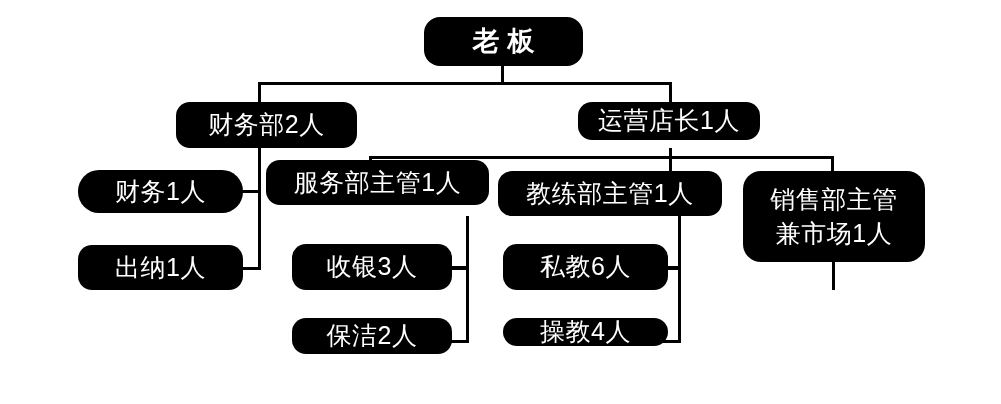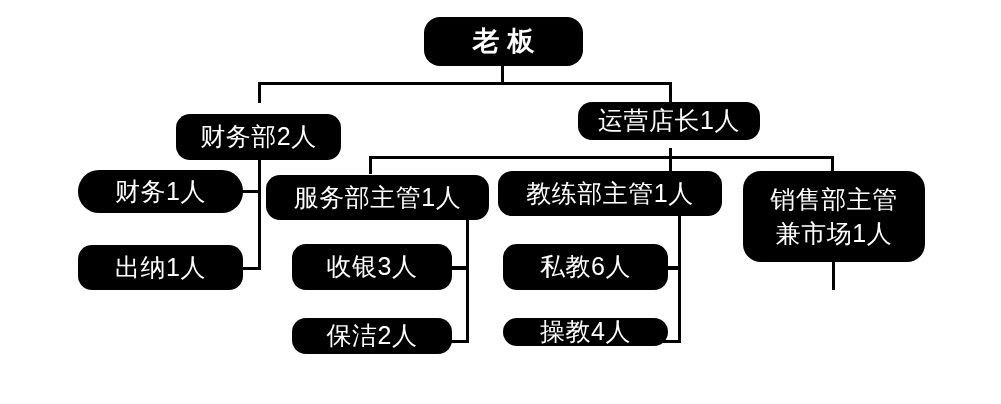--- a/index.html
+++ b/index.html
@@ -79,29 +79,29 @@
   <div class="connector" style="left:449px; top:340px; width:20px; height:3px;"></div>
 
   <div class="connector" style="left:678px; top:216px; width:3px; height:127px;"></div>
   <div class="connector" style="left:662px; top:266px; width:19px; height:4px;"></div>
   <div class="connector" style="left:662px; top:340px; width:19px; height:3px;"></div>
 
   <div class="connector" style="left:832px; top:260px; width:3px; height:30px;"></div>
 
   <div class="node root" style="left:424px; top:17px; width:159px; height:49px;font-family:Liberation Serif, serif;">老板</div>
 
-  <div class="node" style="left:176px; top:114px; width:165px; height:46px;">财务部2人</div>
+  <div class="node" style="left:176px; top:102px; width:181px; height:46px;">财务部2人</div>
 
   <div class="node" style="left:578px; top:102px; width:182px; height:38px;">运营店长1人</div>
 
   <div class="node" style="left:78px; top:170px; width:165px; height:43px;border-radius:21px;">财务1人</div>
 
   <div class="node" style="left:78px; top:245px; width:165px; height:45px;">出纳1人</div>
 
-  <div class="node" style="left:266px; top:175px; width:223px; height:45px;">服务部主管1人</div>
+  <div class="node" style="left:266px; top:160px; width:223px; height:45px;">服务部主管1人</div>
 
   <div class="node" style="left:498px; top:171px; width:224px; height:45px;">教练部主管1人</div>
 
   <div class="node two-line" style="left:743px; top:171px; width:182px; height:91px;">
     <span>销售部主管</span>
     <span class="line2">兼市场1人</span>
   </div>
 
   <div class="node" style="left:292px; top:244px; width:160px; height:46px;">收银3人</div>
 

